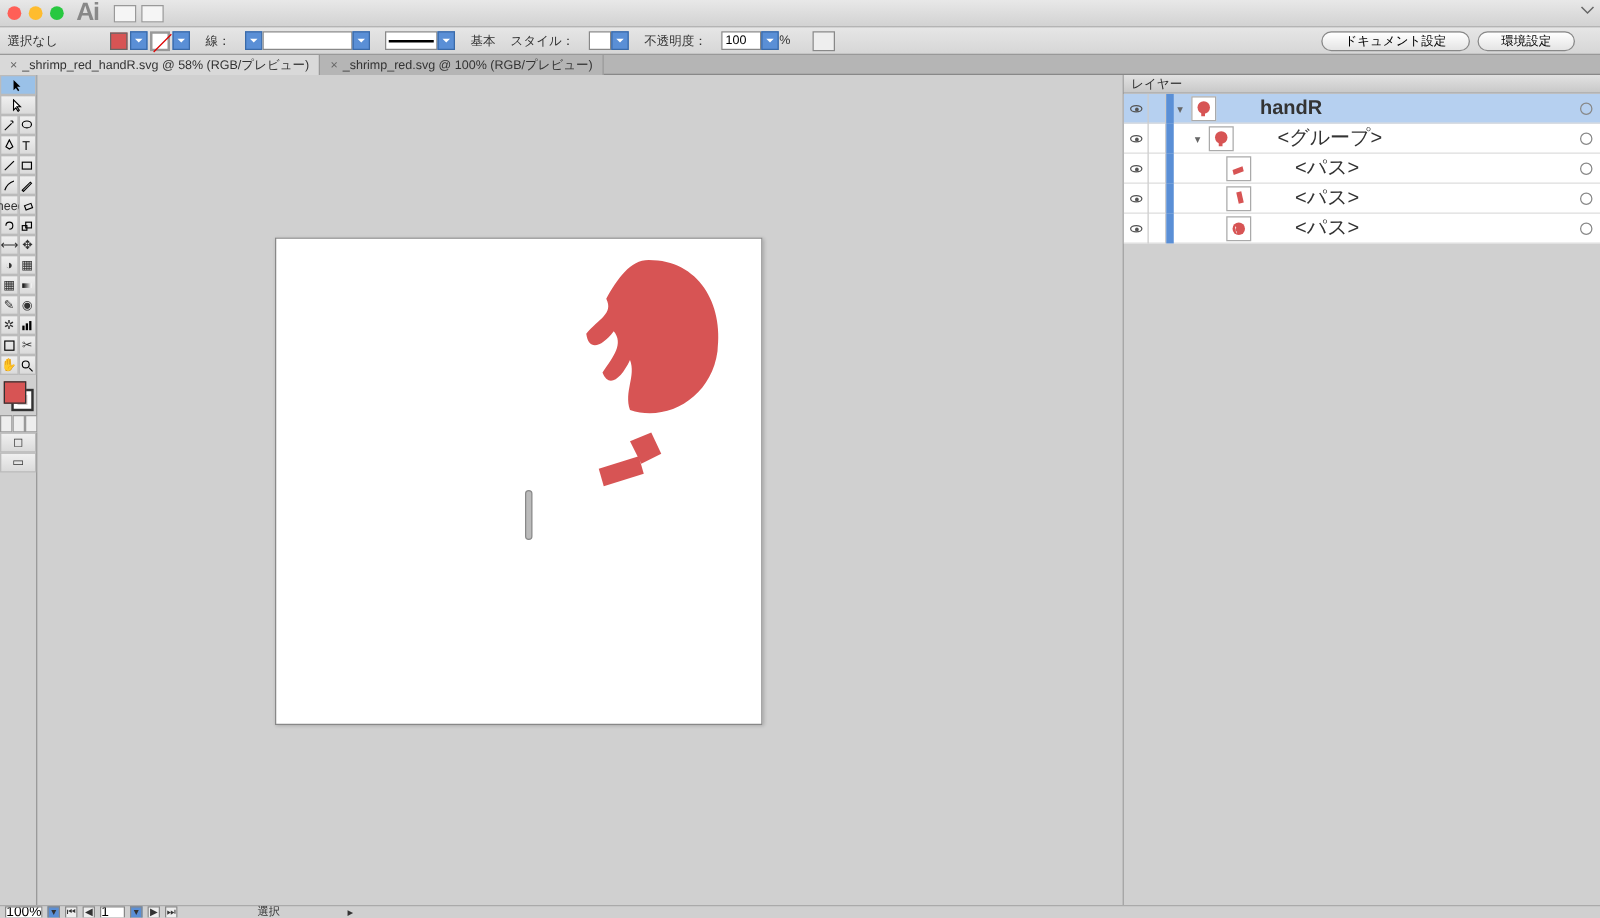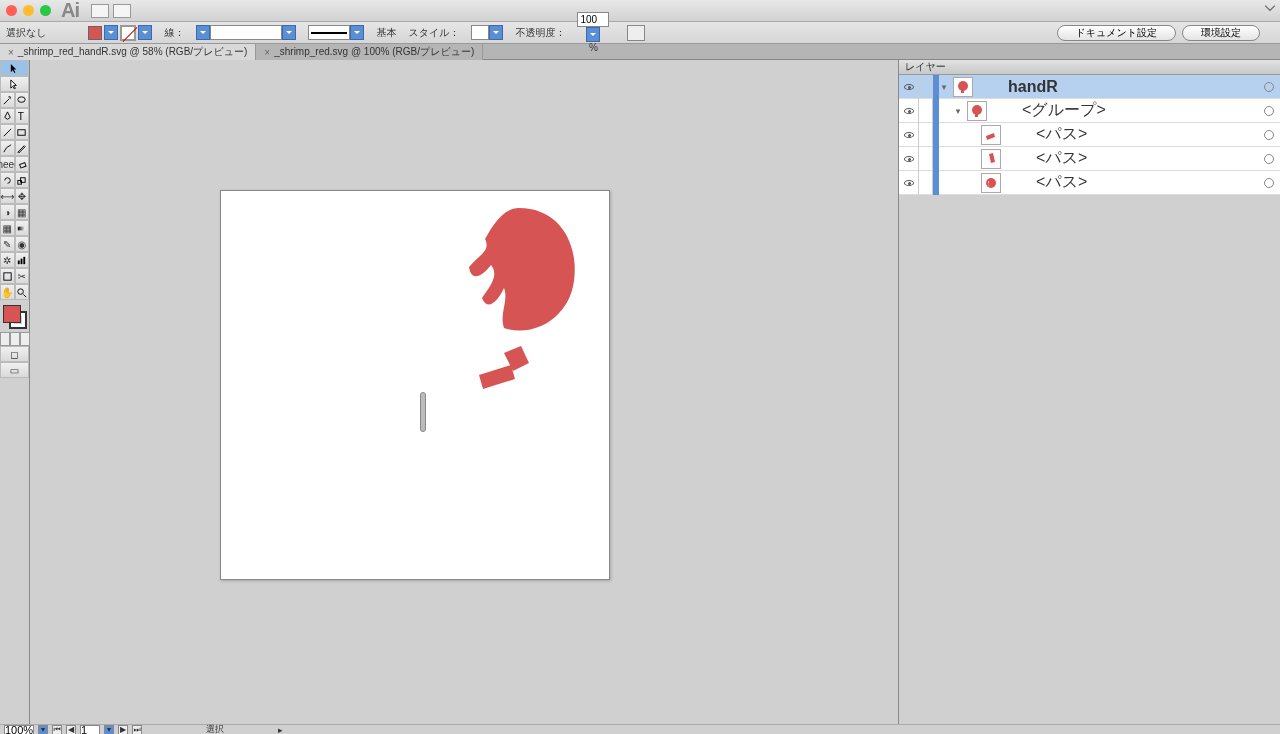--- a/index.html
+++ b/index.html
@@ -119,21 +119,21 @@
     <div class="cb-line-preview"></div>
     <div class="cb-dropdown"></div>
   </div>
   <span class="cb-label">基本</span>
   <span class="cb-label">スタイル：</span>
   <div style="display:flex;">
     <div class="cb-input" style="width:18px"></div>
     <div class="cb-dropdown"></div>
   </div>
   <span class="cb-label">不透明度：</span>
-  <div style="display:flex;align-items:center;flex-direction:column;">
+  <div style="display:flex;align-items:center;">
     <input class="cb-input" style="width: 32px;" value="100">
     <div class="cb-dropdown"></div>
     <span class="cb-label">%</span>
   </div>
   <div style="width:18px;height:16px;border:1px solid #888;background:#eee;margin-left:6px;"></div>
   <div class="cb-right-btns">
     <button class="cb-btn">ドキュメント設定</button>
     <button class="cb-btn">環境設定</button>
   </div>
 </div>

